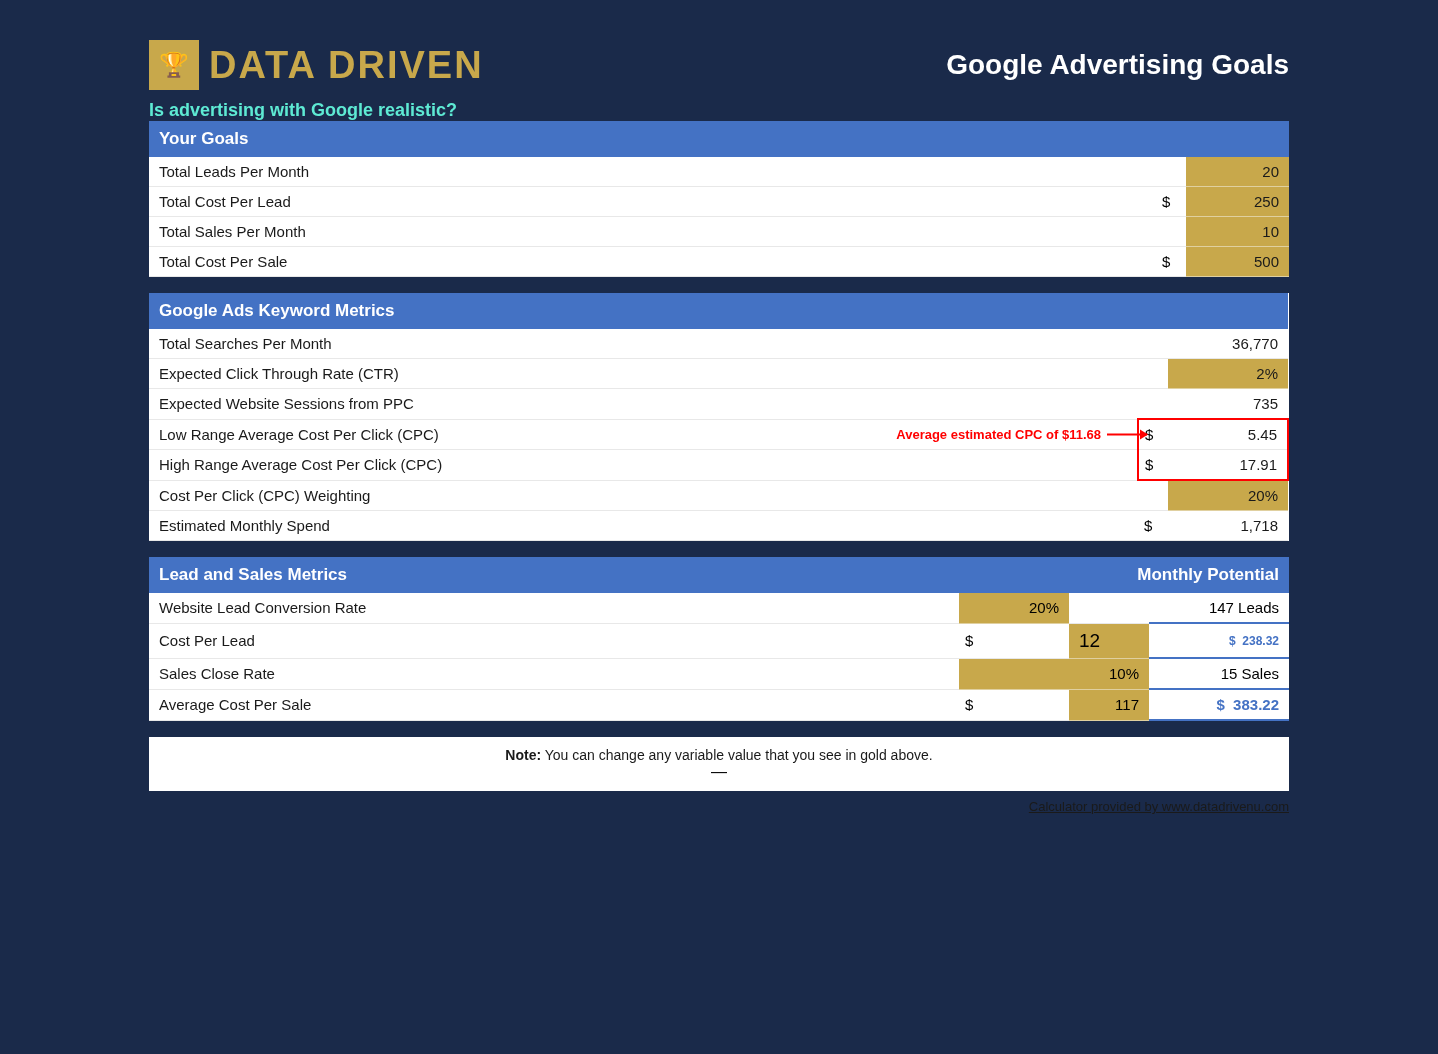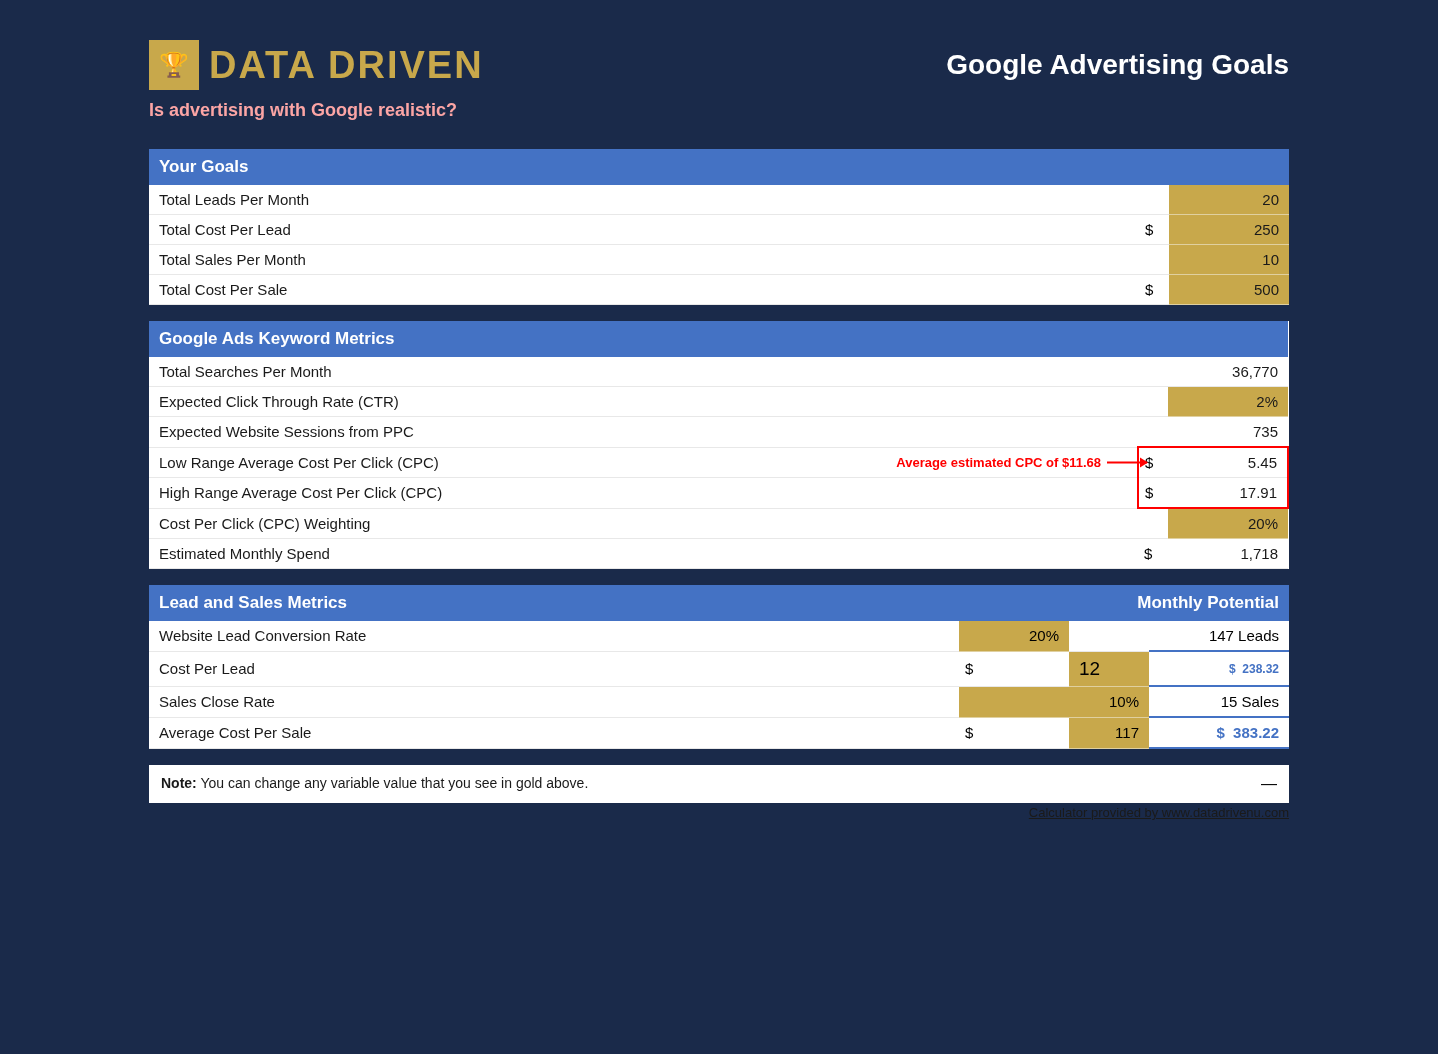--- a/index.html
+++ b/index.html
@@ -45,24 +45,24 @@
       color: #c8a84b;
       letter-spacing: 2px;
       text-transform: uppercase;
     }
     .page-title {
       font-size: 28px;
       font-weight: bold;
       color: white;
     }
     .subtitle {
-      color: #fca5a5;
+      color: #5eead4;
       font-size: 18px;
       font-weight: bold;
-      margin-bottom: 28px;
+      margin-bottom: 0;
     }
     
     .data-table {
       width: 100%;
       border-collapse: collapse;
       margin-bottom: 16px;
       background: white;
       padding-left: 35px;
     }
     .section-header {
@@ -87,21 +87,21 @@
       border-bottom: 1px solid #e8e8e8;
       width: 30px;
     }
     .row-value {
       padding: 6px 10px;
       text-align: right;
       font-size: 15px;
       background: #c8a84b;
       border-bottom: 1px solid #e0d0a0;
       min-width: 80px;
-      width: 120px;
+      width: 103px;
       color: #1a1a1a;
     }
     .row-value-plain {
       padding: 6px 10px;
       text-align: right;
       font-size: 15px;
       background: white;
       border-bottom: 1px solid #e8e8e8;
       min-width: 80px;
       width: 120px;
@@ -122,22 +122,23 @@
       font-size: 15px;
       border-bottom: 1px solid #e8e8e8;
       width: 140px;
     }
     
     .note-section {
       background: white;
       padding: 10px 12px;
       display: flex;
       justify-content: space-between;
-      align-items: flex-start;
-      margin-bottom: 0;
+      align-items: center;
+      margin-bottom: 6px;
+      flex-direction: column;
     }
     .note-text {
       font-size: 14px;
       color: #1a1a1a;
     }
     .note-text strong {
       font-weight: bold;
     }
     .footer-link {
       color: #1a1a1a;

